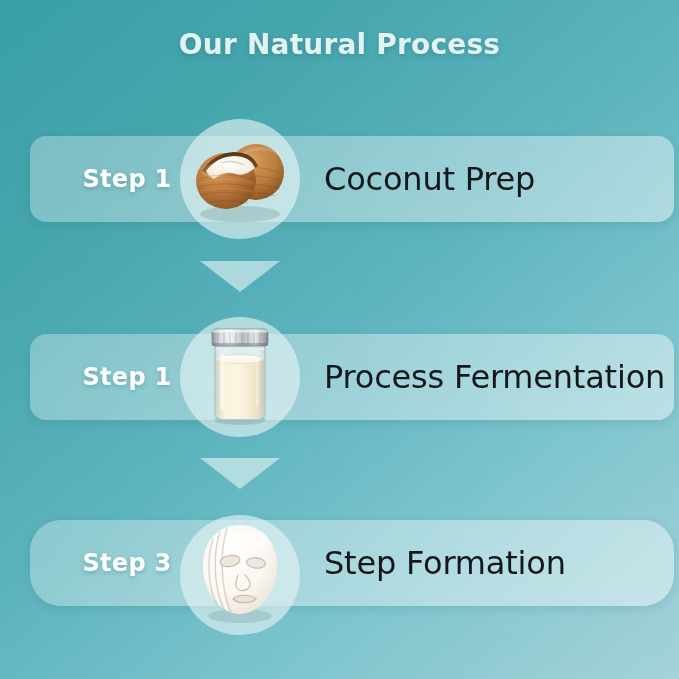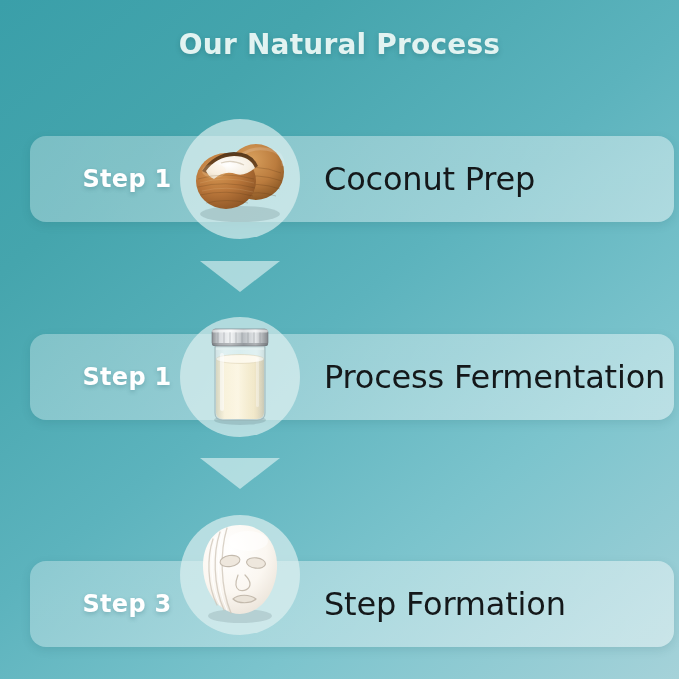--- a/index.html
+++ b/index.html
@@ -51,21 +51,21 @@
     border-radius: 16px;
     background: linear-gradient(115deg,
         rgba(255,255,255,0.30) 0%,
         rgba(255,255,255,0.36) 45%,
         rgba(255,255,255,0.44) 100%);
     box-shadow: 0 3px 10px rgba(25,80,88,0.13);
     padding-left: 36px;
   }
   #row-1 { top: 136px; }
   #row-2 { top: 334px; }
-  #row-3 { top: 561px; }
+  #row-3 { top: 520px; border-radius: 31px; }
 
   .step-label {
     position: absolute;
     left: 22px;
     top: 0;
     height: 86px;
     width: 150px;
     display: flex;
     align-items: center;
     justify-content: center;

